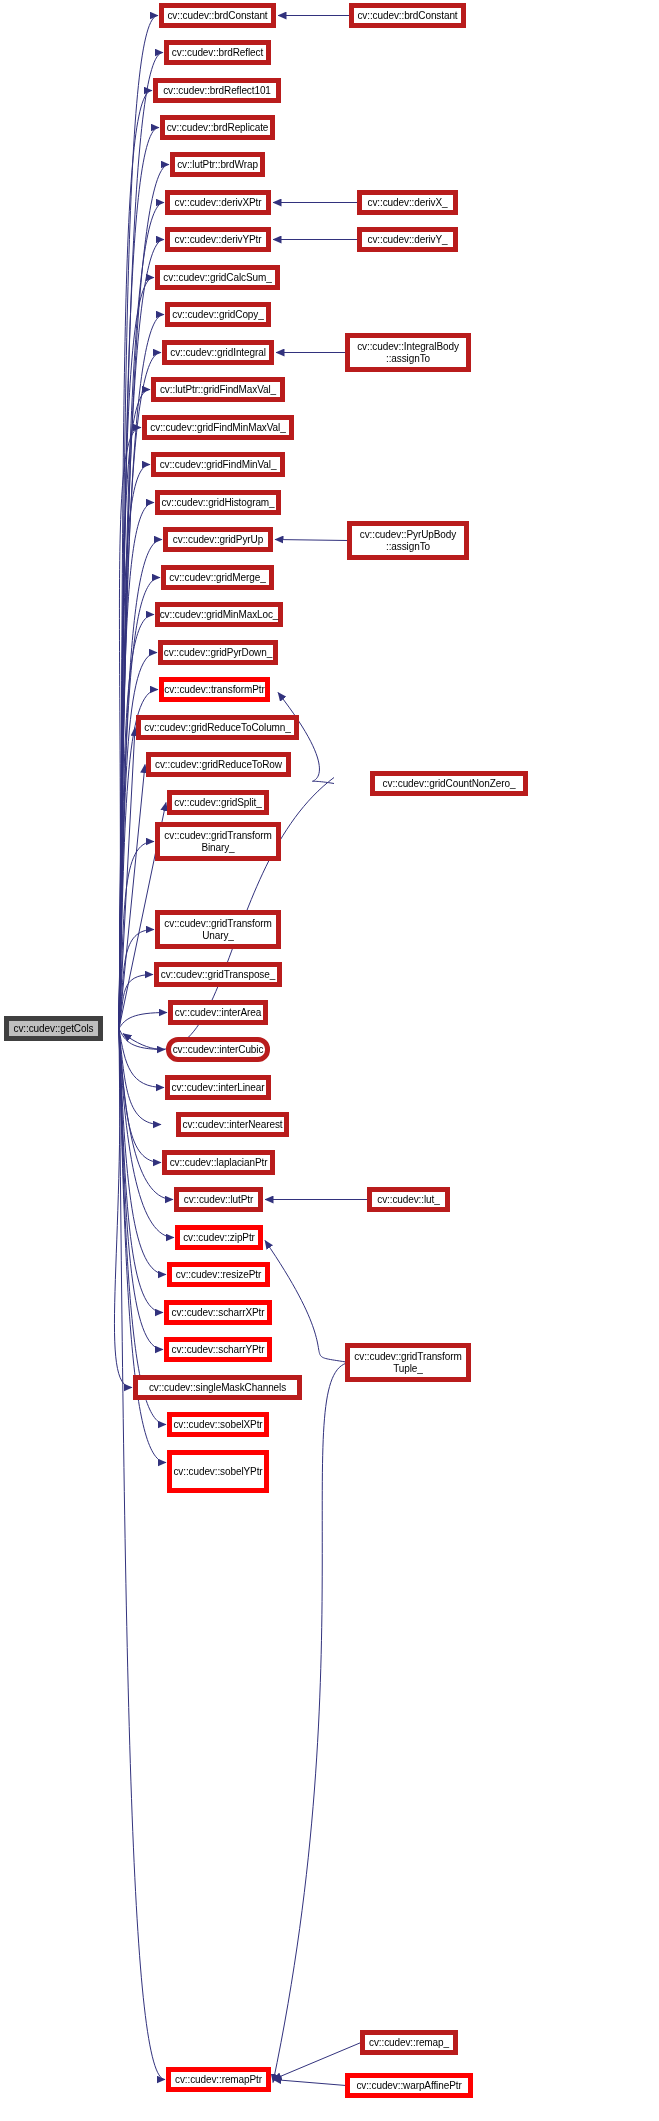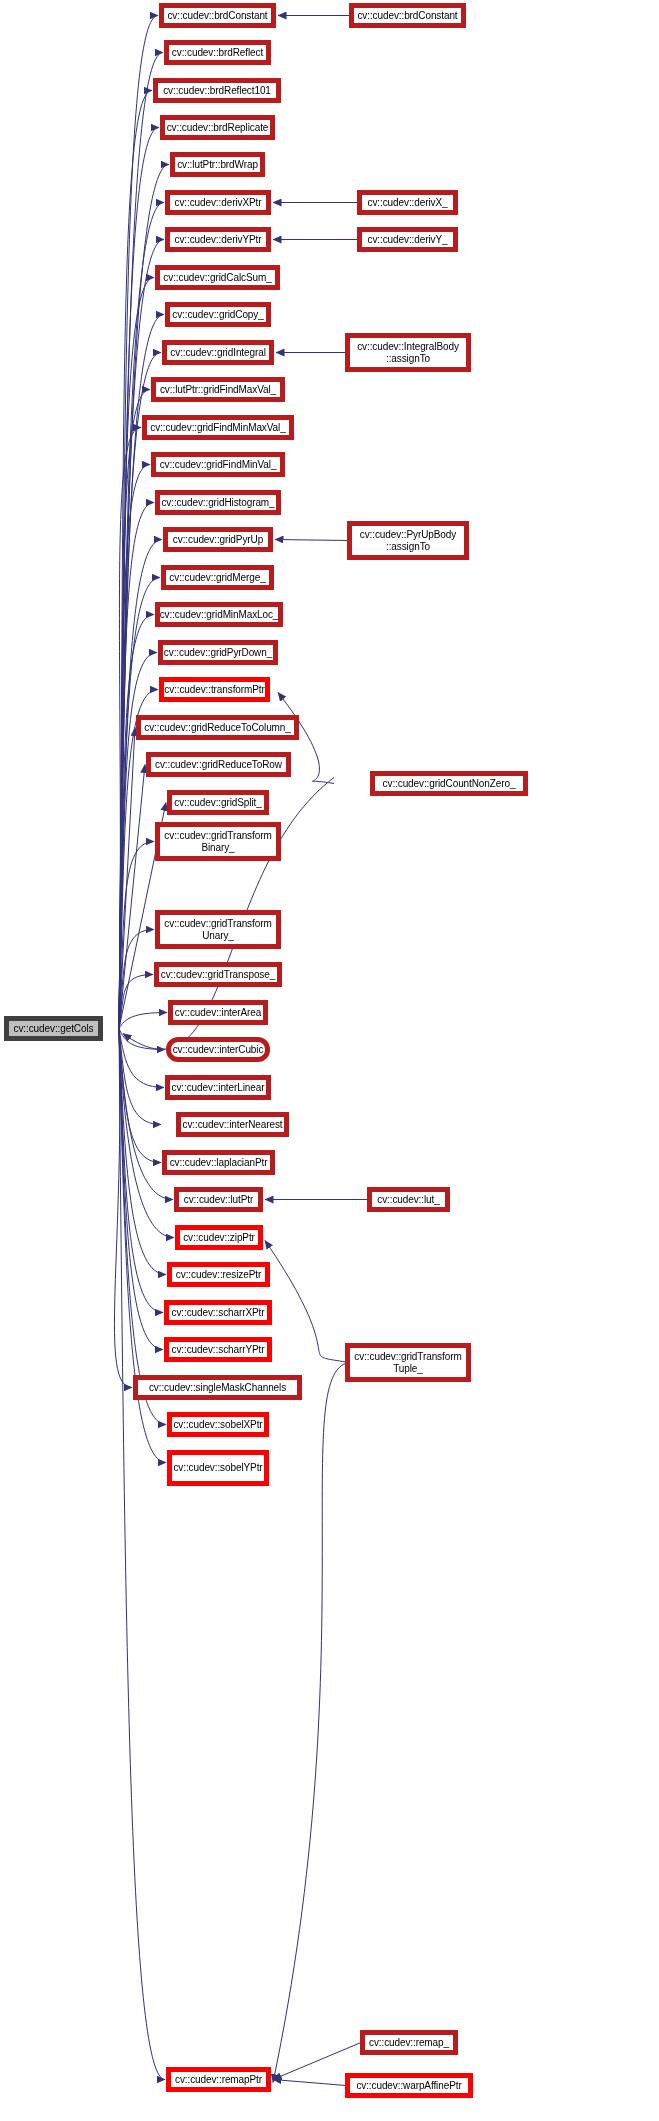--- a/index.html
+++ b/index.html
@@ -145,21 +145,21 @@
     <div class="node" style="left: 165px; top: 1075px; width: 106px; height: 25px;">cv::cudev::interLinear</div>
     <div class="node" style="left: 176px; top: 1112px; width: 113px; height: 25px;">cv::cudev::interNearest</div>
     <div class="node" style="left: 162px; top: 1150px; width: 113px; height: 25px;">cv::cudev::laplacianPtr</div>
     <div class="node" style="left: 174px; top: 1187px; width: 89px; height: 25px;">cv::cudev::lutPtr</div>
     <div class="node red" style="left: 175px; top: 1225px; width: 88px; height: 25px;">cv::cudev::zipPtr</div>
     <div class="node red" style="left: 167px; top: 1262px; width: 103px; height: 25px;">cv::cudev::resizePtr</div>
     <div class="node red" style="left: 164px; top: 1300px; width: 108px; height: 25px;">cv::cudev::scharrXPtr</div>
     <div class="node red" style="left: 164px; top: 1337px; width: 108px; height: 25px;">cv::cudev::scharrYPtr</div>
     <div class="node" style="left: 133px; top: 1375px; width: 169px; height: 25px;">cv::cudev::singleMaskChannels</div>
     <div class="node red" style="left: 167px; top: 1412px; width: 102px; height: 25px;">cv::cudev::sobelXPtr</div>
-    <div class="node red" style="left: 167px; top: 1450px; width: 102px; height: 36px;">cv::cudev::sobelYPtr</div>
+    <div class="node red" style="left: 167px; top: 1450px; width: 102px; height: 43px;">cv::cudev::sobelYPtr</div>
     <div class="node" style="left: 345px; top: 1343px; width: 126px; height: 39px;">cv::cudev::gridTransform
 Tuple_</div>
     <div class="node red" style="left: 166px; top: 2067px; width: 105px; height: 25px;">cv::cudev::remapPtr</div>
     <div class="node" style="left: 349px; top: 3px; width: 117px; height: 25px;">cv::cudev::brdConstant</div>
     <div class="node" style="left: 357px; top: 190px; width: 101px; height: 25px;">cv::cudev::derivX_</div>
     <div class="node" style="left: 357px; top: 227px; width: 101px; height: 25px;">cv::cudev::derivY_</div>
     <div class="node" style="left: 345px; top: 333px; width: 126px; height: 39px;">cv::cudev::IntegralBody
 ::assignTo</div>
     <div class="node" style="left: 347px; top: 521px; width: 122px; height: 39px;">cv::cudev::PyrUpBody
 ::assignTo</div>

